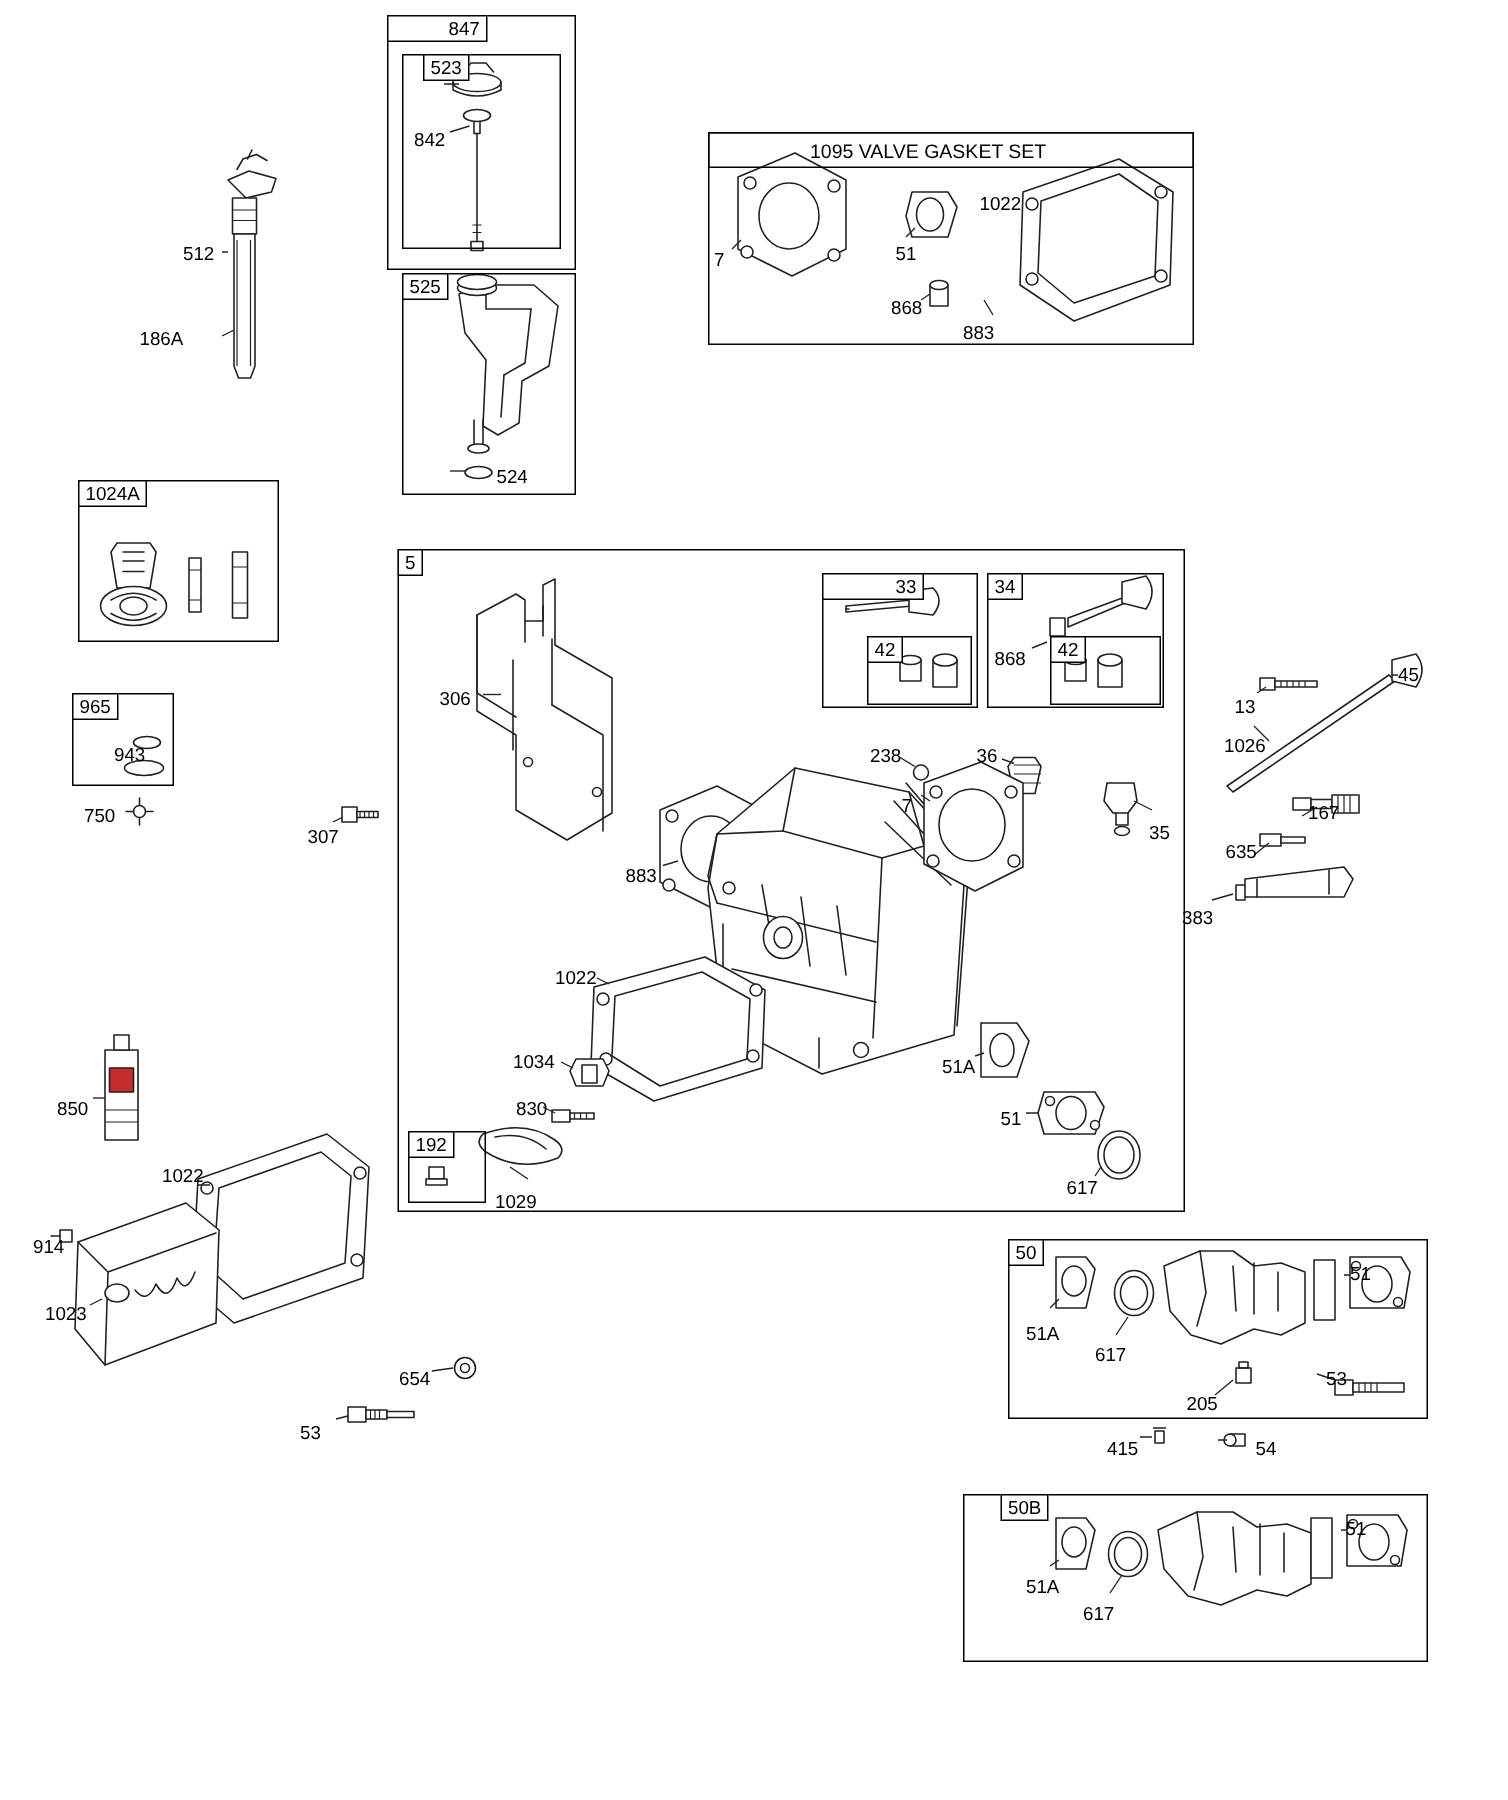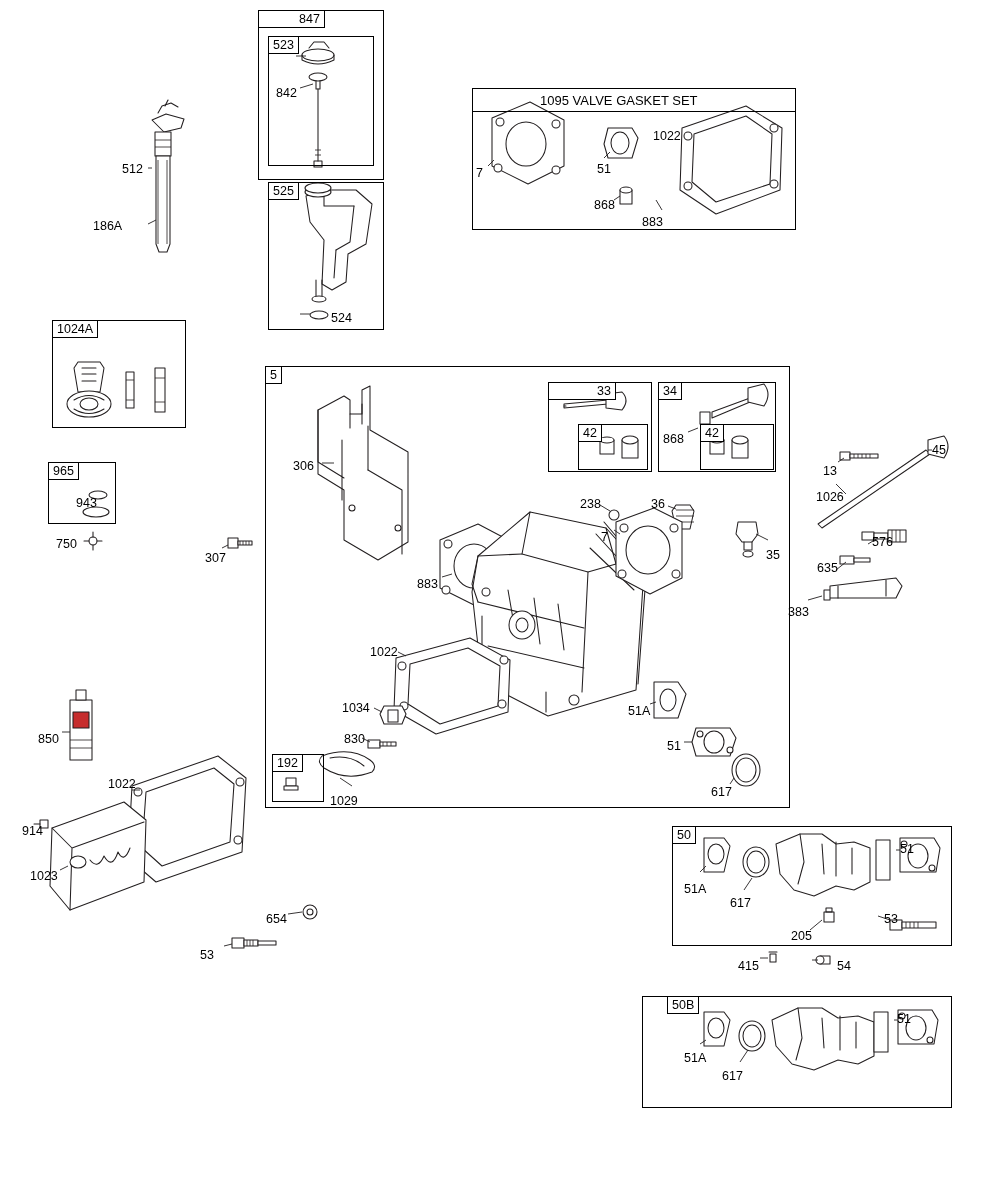--- a/index.html
+++ b/index.html
@@ -320,21 +320,21 @@
   <div class="box" style="left:658px;top:382px;width:118px;height:90px;"></div>
   <div class="box" style="left:578px;top:424px;width:70px;height:46px;"></div>
   <div class="box" style="left:700px;top:424px;width:74px;height:46px;"></div>
   <div class="box" style="left:272px;top:754px;width:52px;height:48px;"></div>
   <div class="box" style="left:472px;top:88px;width:324px;height:142px;"></div>
   <div class="box" style="left:472px;top:88px;width:324px;height:24px;"></div>
   <div class="box" style="left:672px;top:826px;width:280px;height:120px;"></div>
   <div class="box" style="left:642px;top:996px;width:310px;height:112px;"></div>
 
   <div class="cap" style="left:258px;top:10px;padding-left:40px;">847</div>
-  <div class="cap" style="left:268px;top:36px;">523</div>
+  <div class="cap" style="left:282px;top:36px;">523</div>
   <div class="cap" style="left:268px;top:182px;">525</div>
   <div class="cap" style="left:52px;top:320px;">1024A</div>
   <div class="cap" style="left:48px;top:462px;">965</div>
   <div class="cap" style="left:265px;top:366px;">5</div>
   <div class="cap" style="left:548px;top:382px;padding-left:48px;">33</div>
   <div class="cap" style="left:658px;top:382px;">34</div>
   <div class="cap" style="left:578px;top:424px;">42</div>
   <div class="cap" style="left:700px;top:424px;">42</div>
   <div class="cap" style="left:272px;top:754px;">192</div>
   <div class="cap" style="left:672px;top:826px;">50</div>
@@ -358,21 +358,21 @@
   <div class="lbl" style="left:580px;top:498px;">238</div>
   <div class="lbl" style="left:651px;top:498px;">36</div>
   <div class="lbl" style="left:601px;top:531px;">7</div>
   <div class="lbl" style="left:766px;top:549px;">35</div>
   <div class="lbl" style="left:628px;top:705px;">51A</div>
   <div class="lbl" style="left:667px;top:740px;">51</div>
   <div class="lbl" style="left:711px;top:786px;">617</div>
   <div class="lbl" style="left:823px;top:465px;">13</div>
   <div class="lbl" style="left:932px;top:444px;">45</div>
   <div class="lbl" style="left:816px;top:491px;">1026</div>
-  <div class="lbl" style="left:872px;top:536px;">576</div>
+  <div class="lbl" style="left:872px;top:536px;">167</div>
   <div class="lbl" style="left:817px;top:562px;">635</div>
   <div class="lbl" style="left:788px;top:606px;">383</div>
   <div class="lbl" style="left:663px;top:433px;">868</div>
   <div class="lbl" style="left:38px;top:733px;">850</div>
   <div class="lbl" style="left:108px;top:778px;">1022</div>
   <div class="lbl" style="left:22px;top:825px;">914</div>
   <div class="lbl" style="left:30px;top:870px;">1023</div>
   <div class="lbl" style="left:266px;top:913px;">654</div>
   <div class="lbl" style="left:200px;top:949px;">53</div>
   <div class="lbl" style="left:684px;top:883px;">51A</div>

